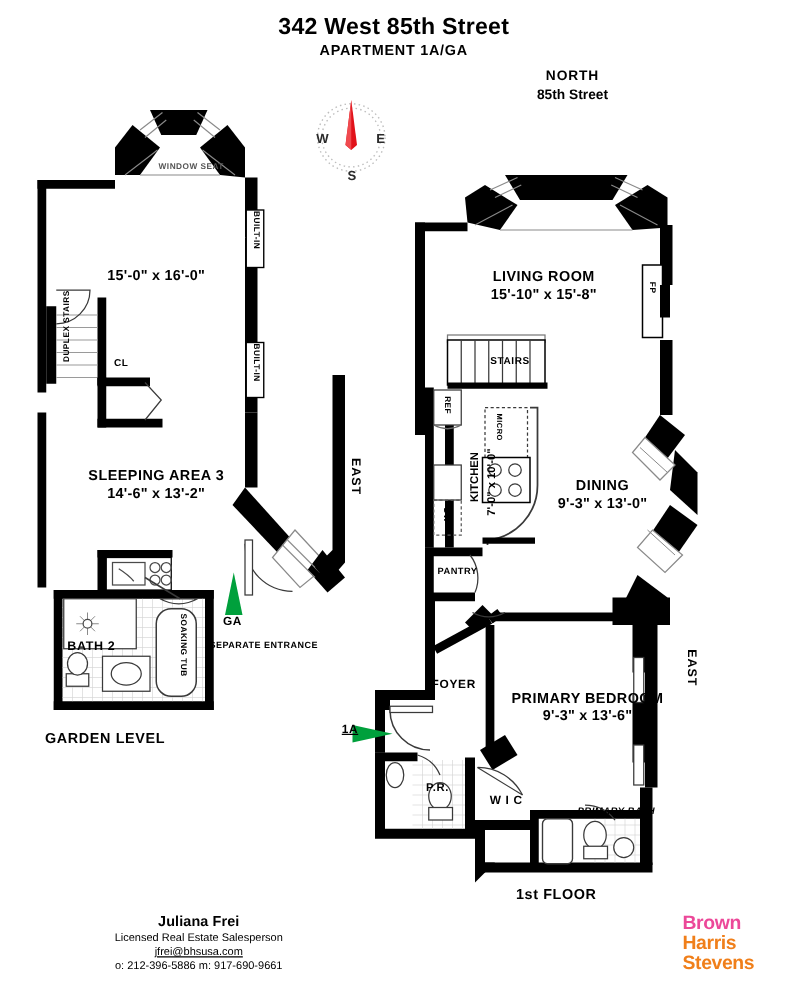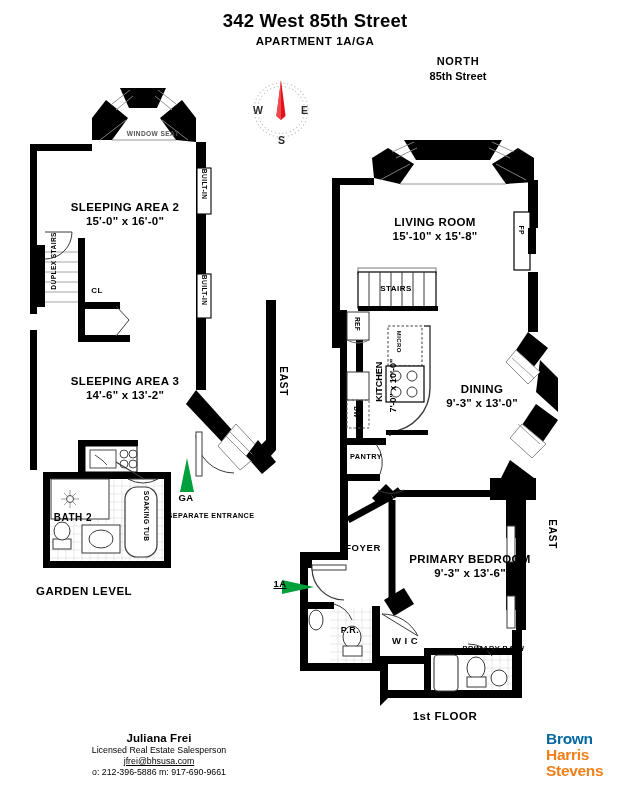--- a/index.html
+++ b/index.html
@@ -339,21 +339,20 @@
       <path d="M468,644 A30,30 0 0 1 492,656" fill="none" stroke="#3a3a3a" stroke-width="1"></path>
       <rect x="380" y="656" width="8" height="42"></rect>
       <polygon points="380,690 396,690 380,706"></polygon>
 
       <path d="M404,490 A26,26 0 0 1 378,490" fill="none" stroke="#3a3a3a" stroke-width="1"></path>
     </g>
   </svg>
 
   <div class="abs lbl tiny" style="left:98px;top:130px;width:110px;color:#555;">WINDOW SEAT</div>
 
-  <div class="abs lbl rm-name" style="left:55px;top:200px;width:140px;">SLEEPING AREA 2</div>
   <div class="abs lbl rm-dim" style="left:55px;top:214px;width:140px;">15'-0" x 16'-0"</div>
 
   <div class="abs lbl rm-name" style="left:50px;top:374px;width:150px;">SLEEPING AREA 3</div>
   <div class="abs lbl rm-dim" style="left:50px;top:388px;width:150px;">14'-6" x 13'-2"</div>
 
   <div class="abs lbl tiny rot90cw" style="left:184px;top:180px;width:40px;">BUILT-IN</div>
   <div class="abs lbl tiny rot90cw" style="left:184px;top:286px;width:40px;">BUILT-IN</div>
 
   <div class="abs lbl tiny rot90" style="left:28px;top:260px;width:52px;line-height:1.1;">
     <span>DUPLEX STAIRS</span>
@@ -368,21 +367,21 @@
   <div class="abs lbl small" style="left:170px;top:492px;width:32px;font-size:9.5px;">GA</div>
   <div class="abs lbl tiny" style="left:155px;top:511px;width:112px;font-size:7.2px;">SEPARATE ENTRANCE</div>
 
   <div class="abs lbl rot90cw" style="left:258px;top:375px;width:50px;font-size:10px;letter-spacing:.8px;">EAST</div>
 
   <div class="abs floor-lbl" style="left:36px;top:585px;width:160px;text-align:left;">GARDEN LEVEL</div>
 
   <div class="abs lbl rm-name" style="left:370px;top:215px;width:130px;">LIVING ROOM</div>
   <div class="abs lbl rm-dim" style="left:370px;top:229px;width:130px;">15'-10" x 15'-8"</div>
 
-  <div class="abs lbl small" style="left:368px;top:284px;width:56px;font-size:8px;">STAIRS</div>
+  <div class="abs lbl small" style="left:368px;top:284px;width:56px;font-size:8px;padding-left:12px;">STAIRS</div>
 
   <div class="abs lbl tiny rot90cw" style="left:505px;top:226px;width:32px;">FP</div>
 
   <div class="abs lbl tiny rot90cw" style="left:343px;top:320px;width:28px;">REF</div>
   <div class="abs lbl tiny rot90cw" style="left:344px;top:408px;width:24px;">DW</div>
   <div class="abs lbl tiny rot90cw" style="left:382px;top:338px;width:32px;font-size:6px;">MICRO</div>
 
   <div class="abs lbl rot90" style="left:350px;top:376px;width:60px;font-size:9px;font-weight:bold;">KITCHEN</div>
   <div class="abs lbl rot90" style="left:364px;top:380px;width:60px;font-size:9px;font-weight:bold;">7'-0" x 10'-0"</div>
 
@@ -407,18 +406,18 @@
   <div class="abs floor-lbl" style="left:380px;top:710px;width:130px;text-align:center;">1st FLOOR</div>
 
   <div class="abs agent">
     <div class="nm">Juliana Frei</div>
     <div class="ttl">Licensed Real Estate Salesperson</div>
     <div class="eml">jfrei@bhsusa.com</div>
     <div class="ph">o: 212-396-5886    m: 917-690-9661</div>
   </div>
 
   <div class="abs logo">
-    <div style="color: #0369a1;">Brown</div>
+    <div style="color: #ec4899;">Brown</div>
     <div style="color: rgb(240, 127, 26);">Harris</div>
     <div style="color: rgb(240, 127, 26);">Stevens</div>
   </div>
 
 </div>
 
 </body></html>

